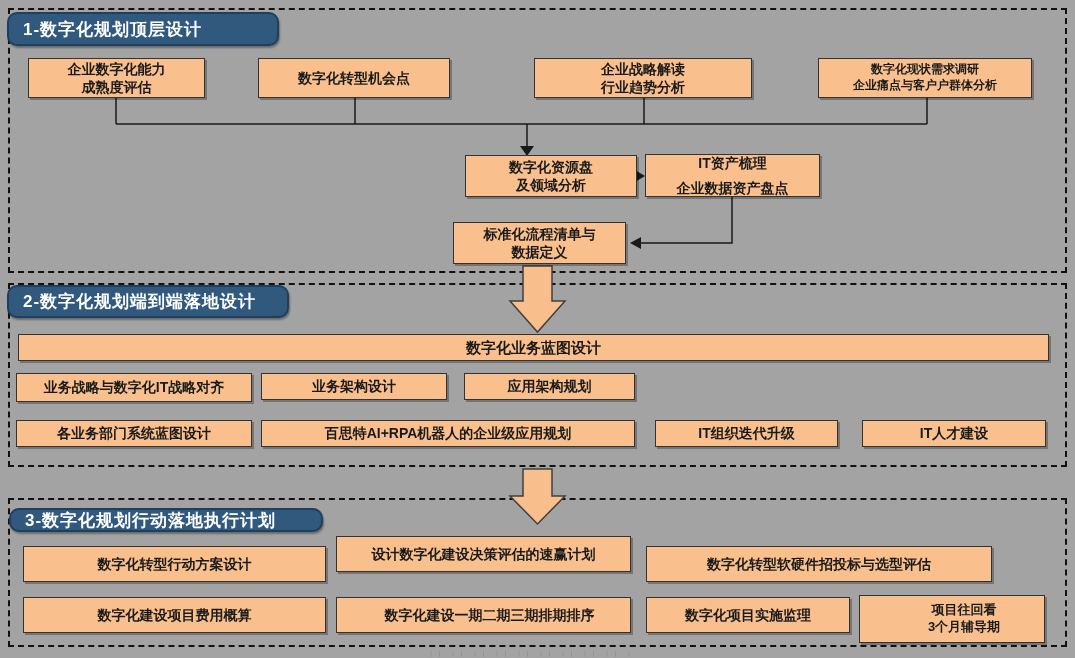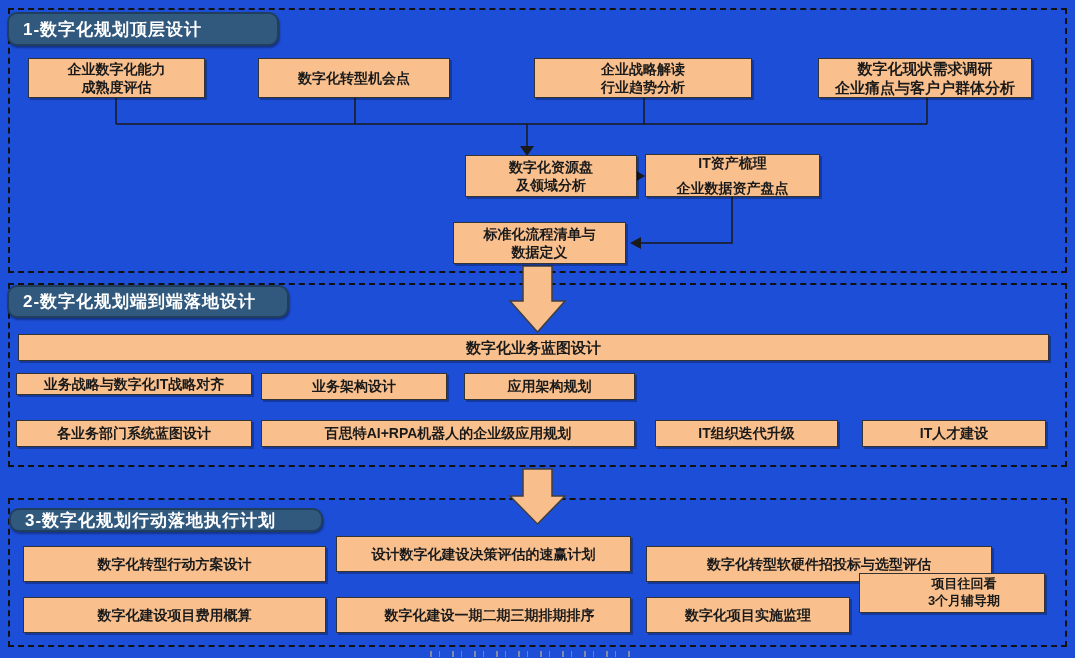--- a/index.html
+++ b/index.html
@@ -1,36 +1,36 @@
 <!DOCTYPE html>
 <html><head>
 <meta charset="utf-8">
 <style>
   html,body{margin:0;padding:0;background:#fff;}
   body{font-family:"Liberation Sans","DejaVu Sans",sans-serif;}
-  #canvas{position:relative;width:1075px;height:658px;background:#1d4ed8;overflow:hidden;text-decoration:underline;}
+  #canvas{position:relative;width:1075px;height:658px;background:#a3a3a3;overflow:hidden;text-decoration:underline;}
 
   .section{position:absolute;left:8px;width:1055px;border:2px dashed #111;z-index:0;background:transparent;}
   #sec1{top:8px;height:261px;}
   #sec2{top:283px;height:180px;}
   #sec3{top:498px;height:145px;}
 
   .tab{position:absolute;z-index:3;border-radius:10px;background:#31597E;border:2px solid #203F5E;
        color:#fff;font-weight:700;font-size:17px;display:flex;align-items:center;padding-left:14px;
        box-sizing:border-box;letter-spacing:1px;box-shadow:1px 2px 2px rgba(0,0,0,0.35);}
   #tab1{left:7px;top:12px;width:272px;height:34px;}
   #tab2{left:7px;top:285px;width:282px;height:33px;}
   #tab3{left:9px;top:508px;width:314px;height:24px;}
 
   .obox{position:absolute;z-index:2;background:#F9C08E;border:1px solid #333;
         box-shadow:2px 2px 0 rgba(0,0,0,0.28);
         display:flex;flex-direction:column;align-items:center;justify-content:center;
         font-size:14px;font-weight:700;color:#1a1a1a;line-height:1.3;text-align:center;
         box-sizing:border-box;}
-  .obox.small{font-size:15px;}
+  .obox.small{font-size:12px;}
   #svg-overlay{position:absolute;left:0;top:0;z-index:1;}
 
   #banner{left:18px;top:334px;width:1031px;height:27px;font-size:15px;}
 
   #caption-artifact{position:absolute;left:430px;top:651px;width:205px;height:6px;overflow:hidden;z-index:0;
      background:repeating-linear-gradient(90deg,#9a9a9a 0 2px,transparent 2px 9px,#8f8f8f 9px 10px,transparent 10px 22px);
      opacity:.8;}
 </style>
 </head>
 <body>
@@ -94,21 +94,21 @@
   </div>
   <div class="obox" style="left:453px;top:222px;width:173px;height:42px;">
     <span>标准化流程清单与</span>
     <span>数据定义</span>
   </div>
 
   <div class="obox" id="banner">
     <span>数字化业务蓝图设计</span>
   </div>
 
-  <div class="obox" style="left:16px;top:373px;width:236px;height:22px;">
+  <div class="obox" style="left:16px;top:373px;width:236px;height:29px;">
     <span>业务战略与数字化IT战略对齐</span>
   </div>
   <div class="obox" style="left:261px;top:373px;width:186px;height:27px;">
     <span>业务架构设计</span>
   </div>
   <div class="obox" style="left:464px;top:373px;width:171px;height:27px;">
     <span>应用架构规划</span>
   </div>
 
   <div class="obox" style="left:16px;top:420px;width:236px;height:27px;">
@@ -136,20 +136,20 @@
 
   <div class="obox" style="left:23px;top:597px;width:303px;height:36px;">
     <span>数字化建设项目费用概算</span>
   </div>
   <div class="obox" style="left:336px;top:597px;width:295px;height:36px;padding-left:12px;">
     <span>数字化建设一期二期三期排期排序</span>
   </div>
   <div class="obox" style="left:646px;top:597px;width:204px;height:36px;">
     <span>数字化项目实施监理</span>
   </div>
-  <div class="obox" style="left:859px;top:573px;width:186px;height:40px;font-size:13px;padding-left:24px;">
+  <div class="obox" style="left:859px;top:595px;width:186px;height:48px;font-size:13px;padding-left:24px;">
     <span>项目往回看</span>
     <span>3个月辅导期</span>
   </div>
 
   <div id="caption-artifact"></div>
 
 </div>
 
 </body></html>

